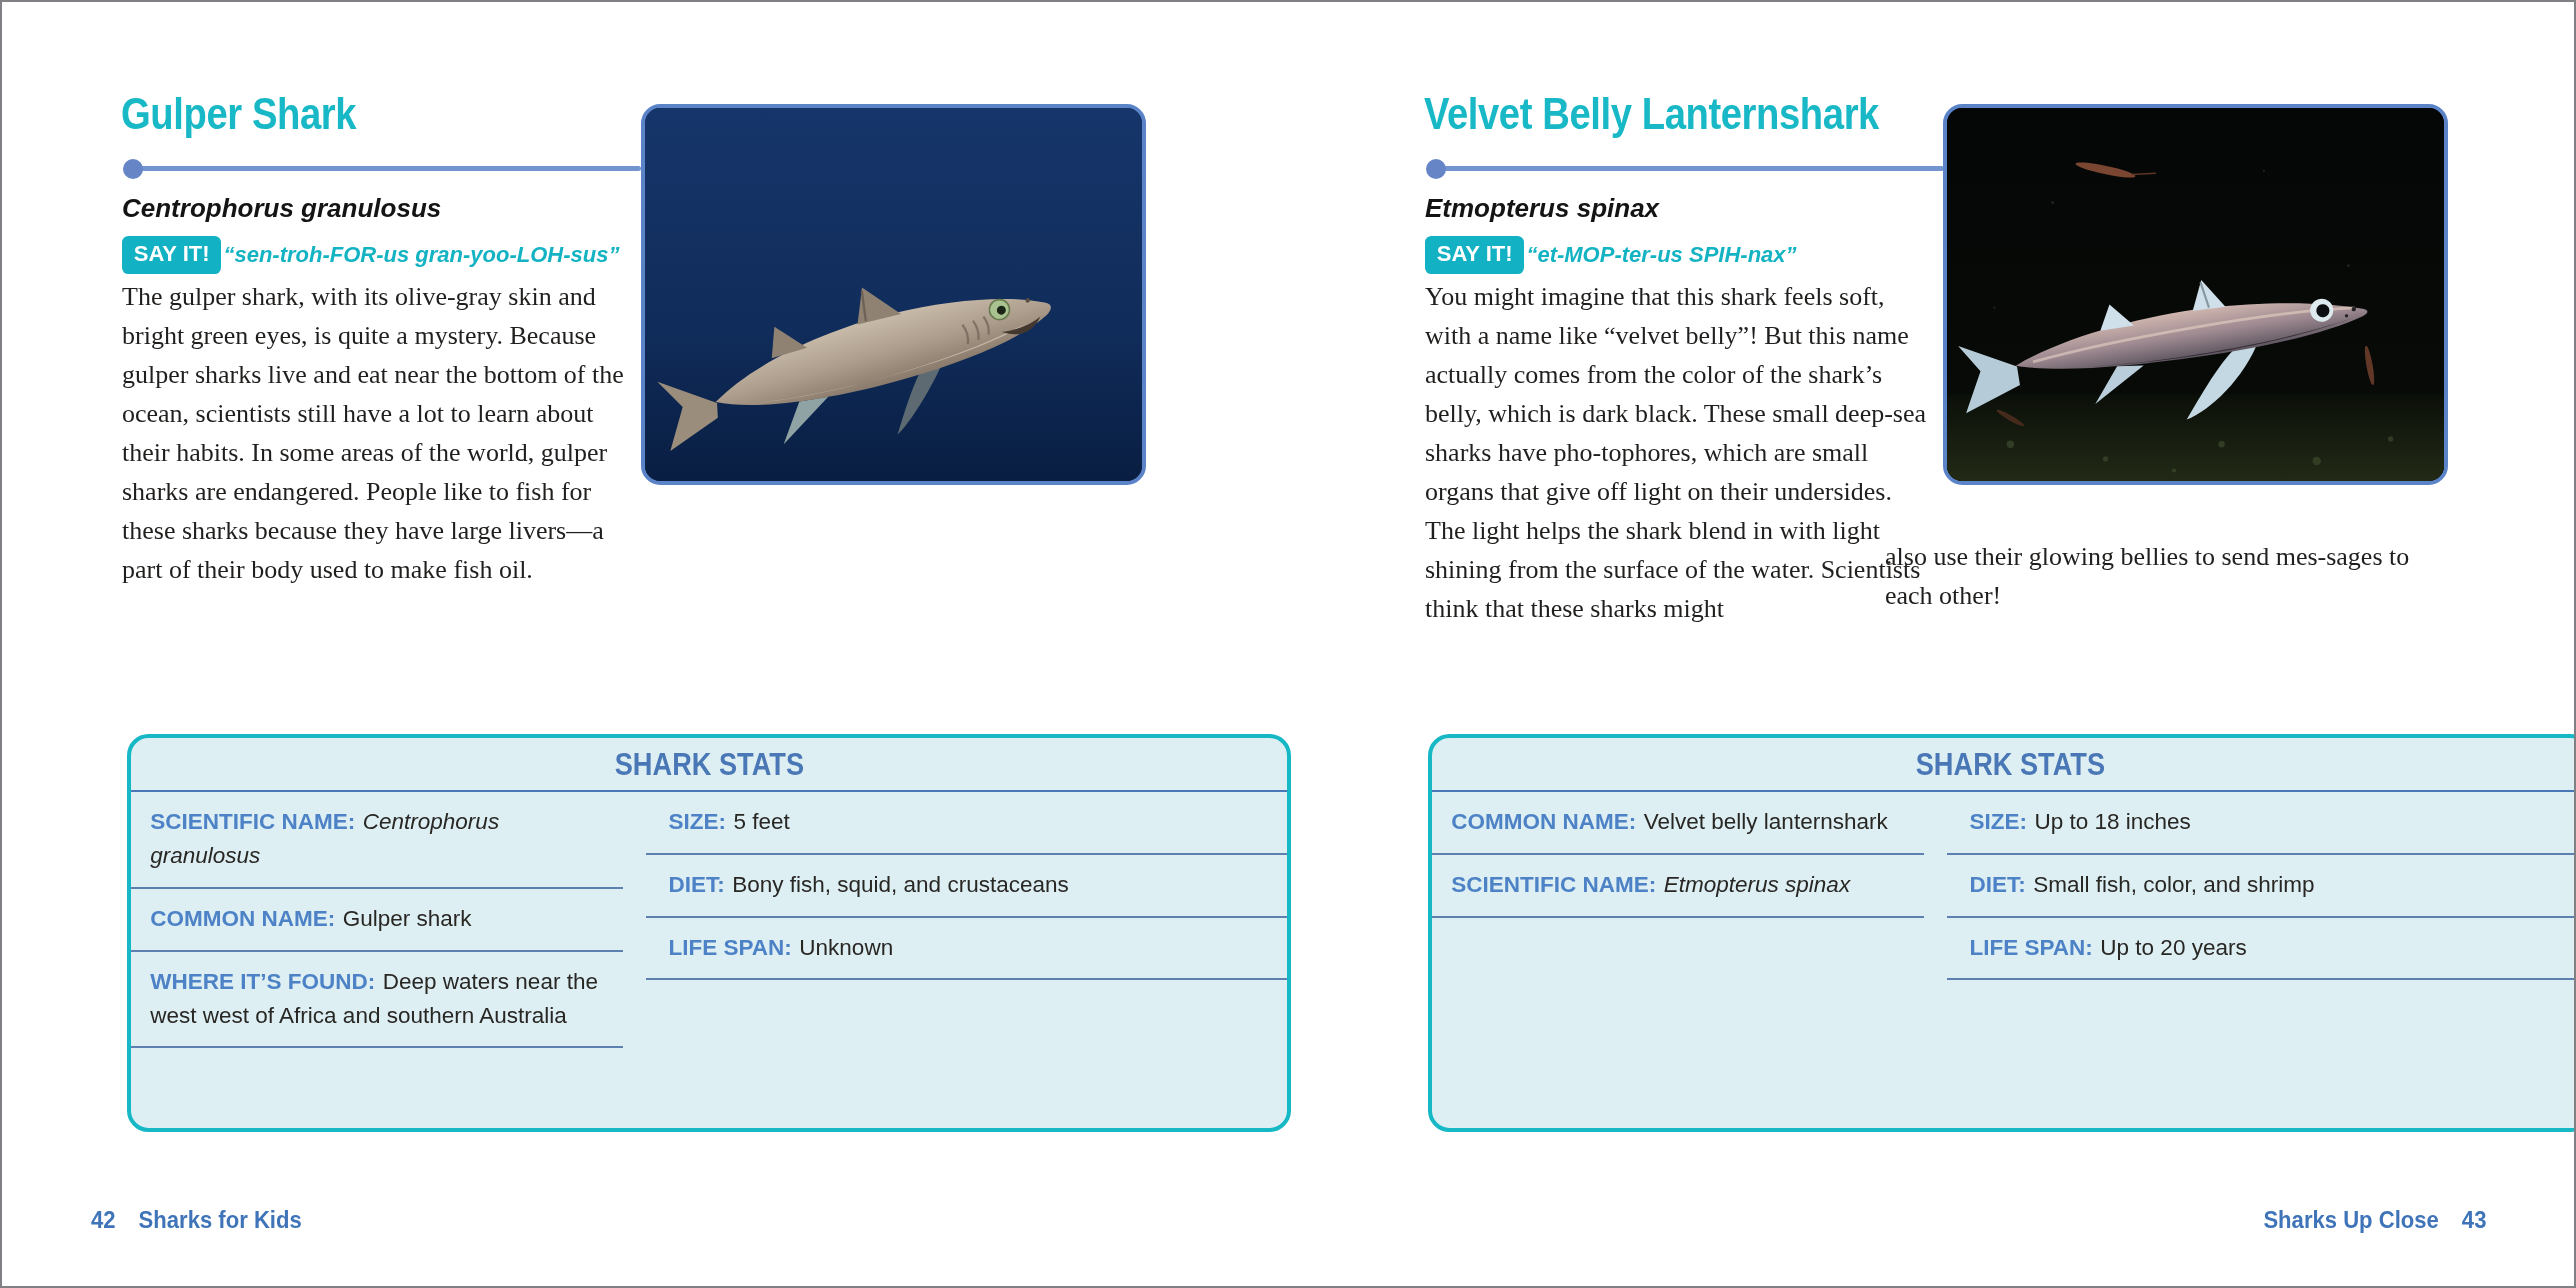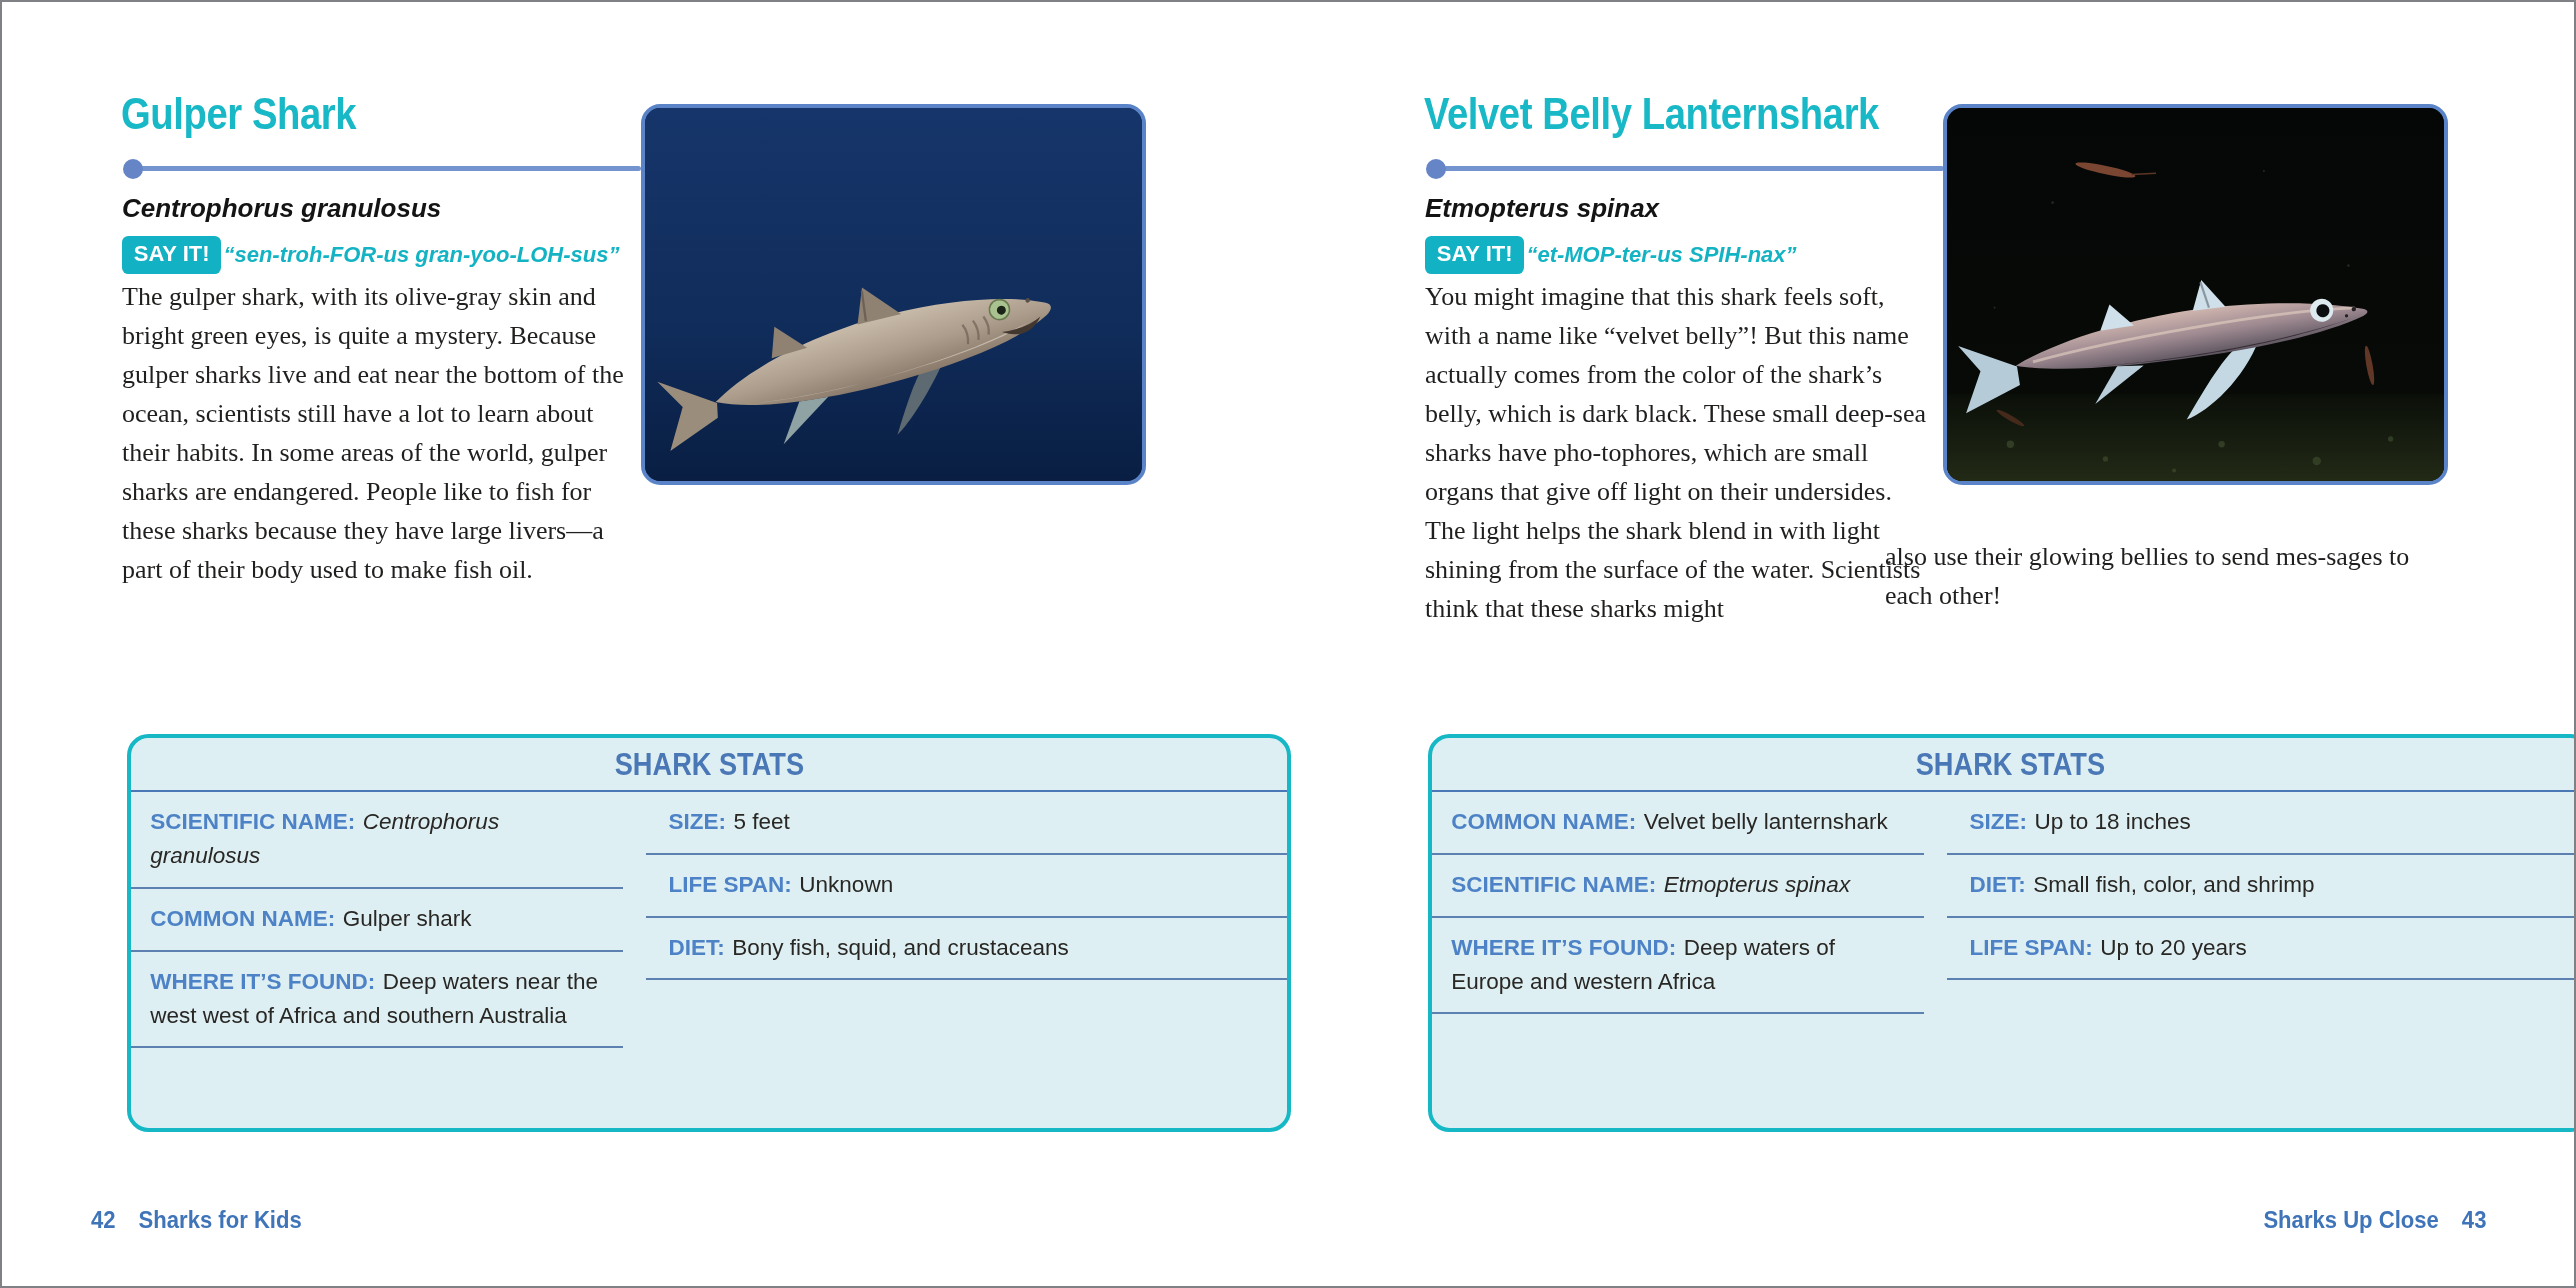--- a/index.html
+++ b/index.html
@@ -168,24 +168,24 @@
       <p class="srow">
         <span class="slabel">WHERE IT’S FOUND:</span><span class="sval">Deep waters near the west west of Africa and southern Australia</span>
       </p>
     </div>
     <div class="scol-gap"></div>
     <div class="scol-right">
       <p class="srow">
         <span class="slabel">SIZE:</span><span class="sval">5 feet</span>
       </p>
       <p class="srow">
+        <span class="slabel">DIET:</span><span class="sval">Bony fish, squid, and crustaceans</span>
+      </p>
+      <p class="srow">
         <span class="slabel">LIFE SPAN:</span><span class="sval">Unknown</span>
-      </p>
-      <p class="srow">
-        <span class="slabel">DIET:</span><span class="sval">Bony fish, squid, and crustaceans</span>
       </p>
     </div>
   </div>
 </div>
 
 <div class="footer left">
   <span class="pageno">42</span>
   <span>Sharks for Kids</span>
 </div>
 
@@ -273,23 +273,20 @@
     <span class="stats-title">SHARK STATS</span>
   </div>
   <div class="stats-body">
     <div class="scol-left">
       <p class="srow">
         <span class="slabel">COMMON NAME:</span><span class="sval">Velvet belly lanternshark</span>
       </p>
       <p class="srow">
         <span class="slabel">SCIENTIFIC NAME:</span><span class="sval italic">Etmopterus spinax</span>
       </p>
-      <p class="srow">
-        <span class="slabel">WHERE IT’S FOUND:</span><span class="sval">Deep waters of Europe and western Africa</span>
-      </p>
     </div>
     <div class="scol-gap"></div>
     <div class="scol-right">
       <p class="srow">
         <span class="slabel">SIZE:</span><span class="sval">Up to 18 inches</span>
       </p>
       <p class="srow">
         <span class="slabel">DIET:</span><span class="sval">Small fish, color, and shrimp</span>
       </p>
       <p class="srow">

